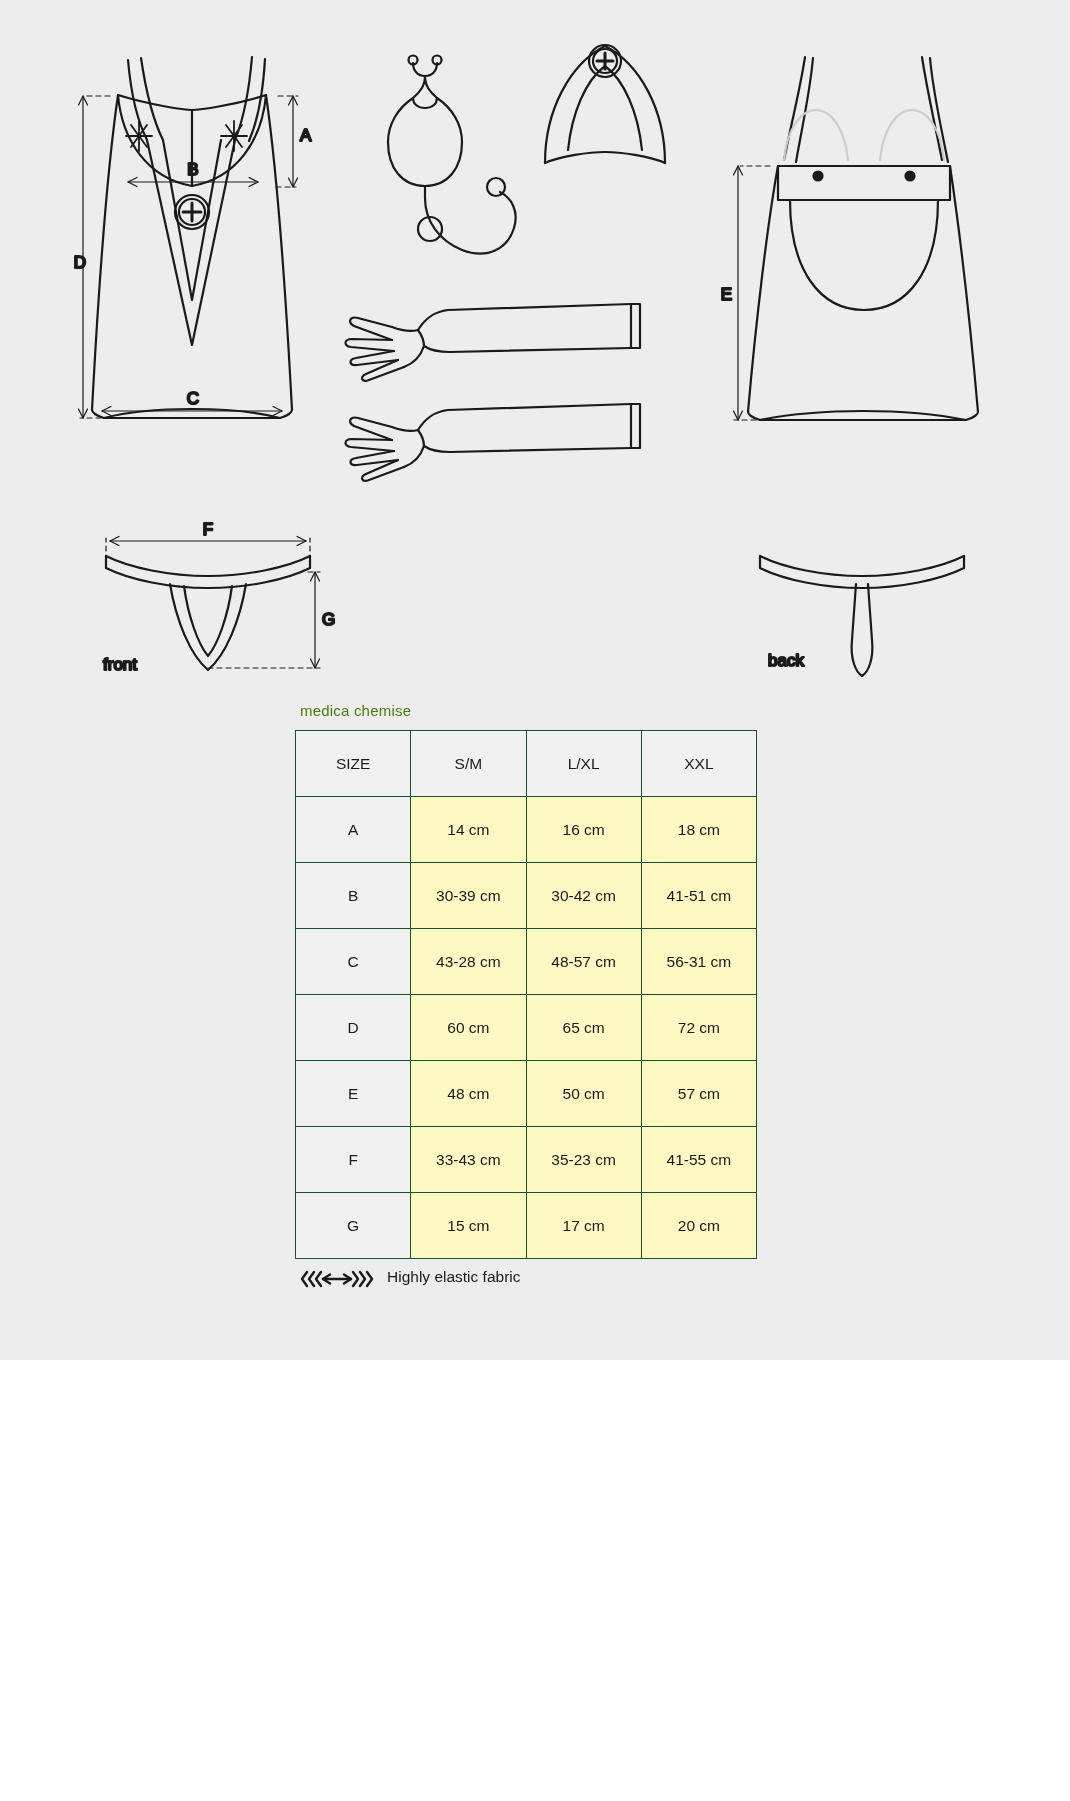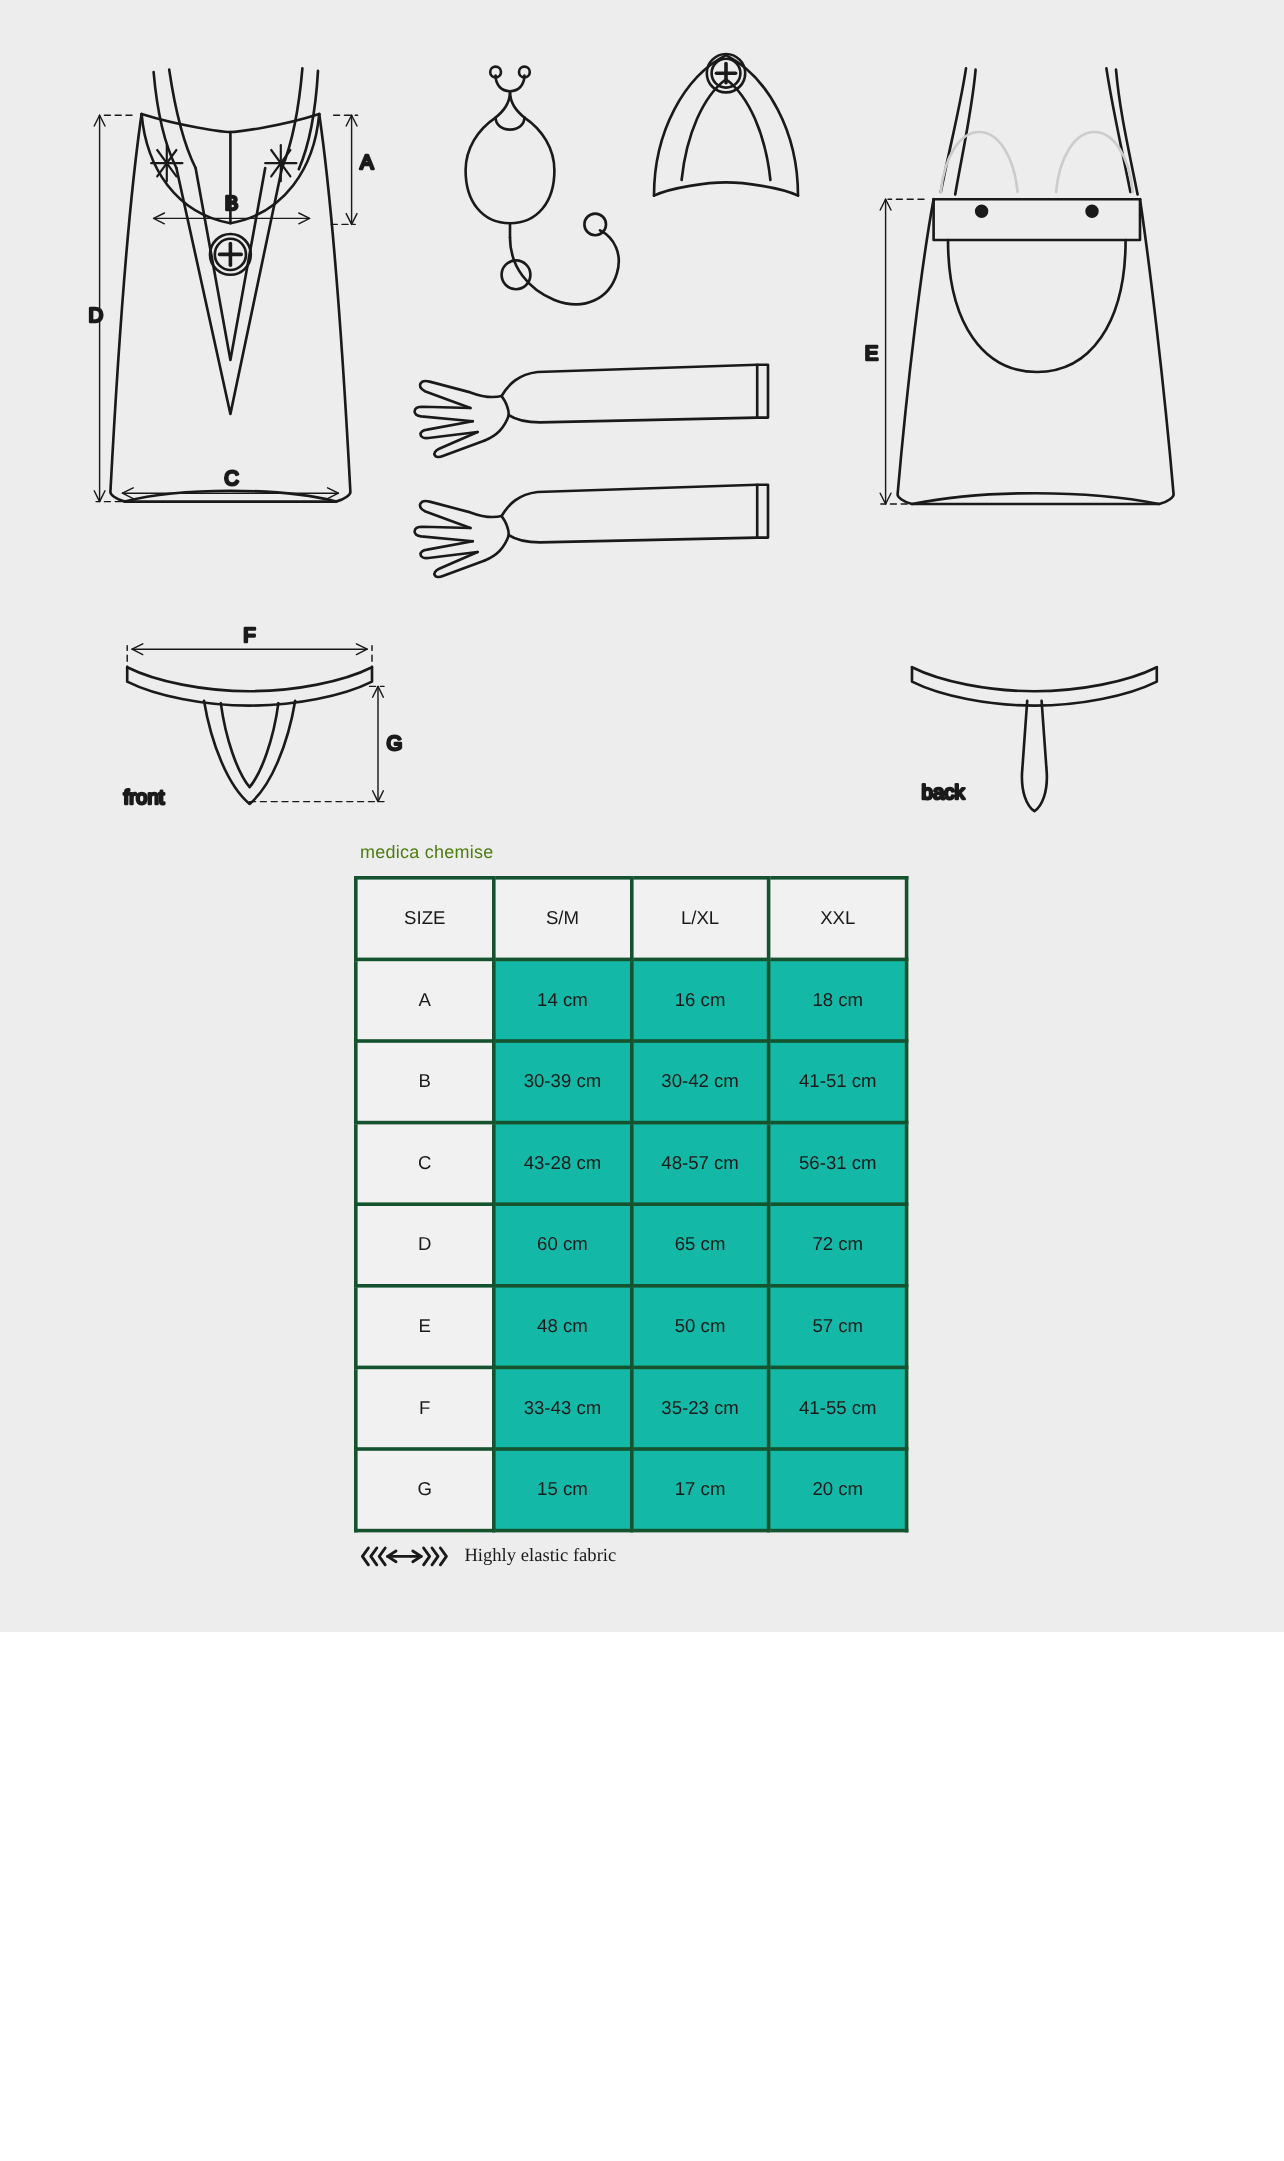--- a/index.html
+++ b/index.html
@@ -58,47 +58,45 @@
     margin: 0 0 11px 5px;
     letter-spacing: .2px;
   }
   table.size-table {
     border-collapse: collapse;
     width: 462px;
     background: #fff;
   }
   table.size-table th,
   table.size-table td {
-    border: 3px solid #14532d;
+    border: 1px solid #14532d;
     height: 65px;
     text-align: center;
     vertical-align: middle;
     font-size: 15.5px;
     font-weight: normal;
     color: #1a1a1a;
     padding: 0;
   }
   table.size-table th {
     background: #f1f1f1;
   }
   table.size-table td.rowhead {
     background: #f1f1f1;
     width: 115px;
   }
   table.size-table td.val {
-    background: #14b8a6;
+    background: #fef9c3;
     width: 115px;
   }
   table.size-table th.corner { width: 115px; }
   #elastic-note {
     display: flex;
-    align-items: center;
     margin-top: 9px;
     margin-left: 4px;
-    font-family: Liberation Serif, serif;
   }
   #elastic-note .note-text {
     font-size: 15.5px;
     color: #1a1a1a;
     margin-left: 12px;
   }
 </style>
 </head>
 <body>
 

